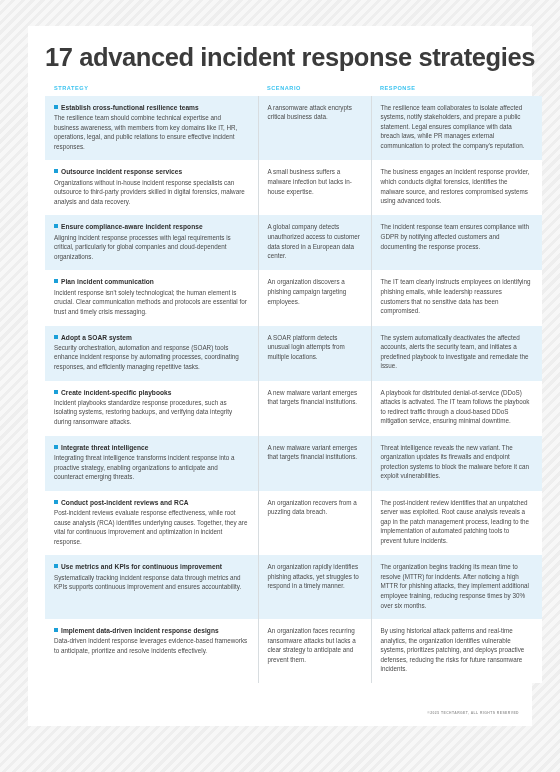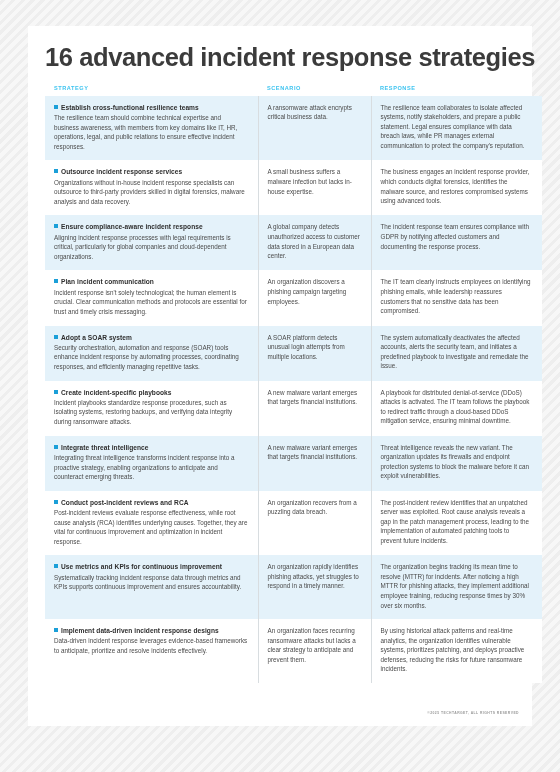--- a/index.html
+++ b/index.html
@@ -91,21 +91,21 @@
     font-size: 3.4px;
     letter-spacing: 0.45px;
     color: #9a9a9a;
     font-weight: bold;
   }
 </style>
 </head>
 <body>
 
 <div class="page">
-  <h1 class="title">16 advanced incident response strategies</h1>
+  <h1 class="title">17 advanced incident response strategies</h1>
 
   <table class="grid">
     <thead>
       <tr>
         <th class="c-strategy">STRATEGY</th>
         <th class="c-scenario">SCENARIO</th>
         <th class="c-response">RESPONSE</th>
       </tr>
     </thead>
     <tbody id="rows-body">

